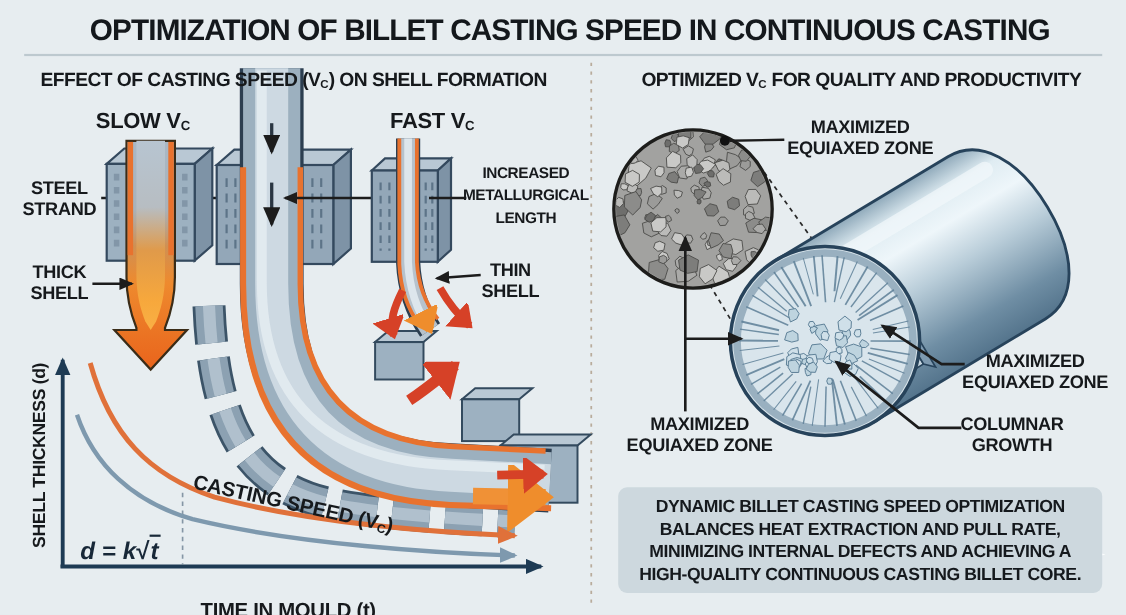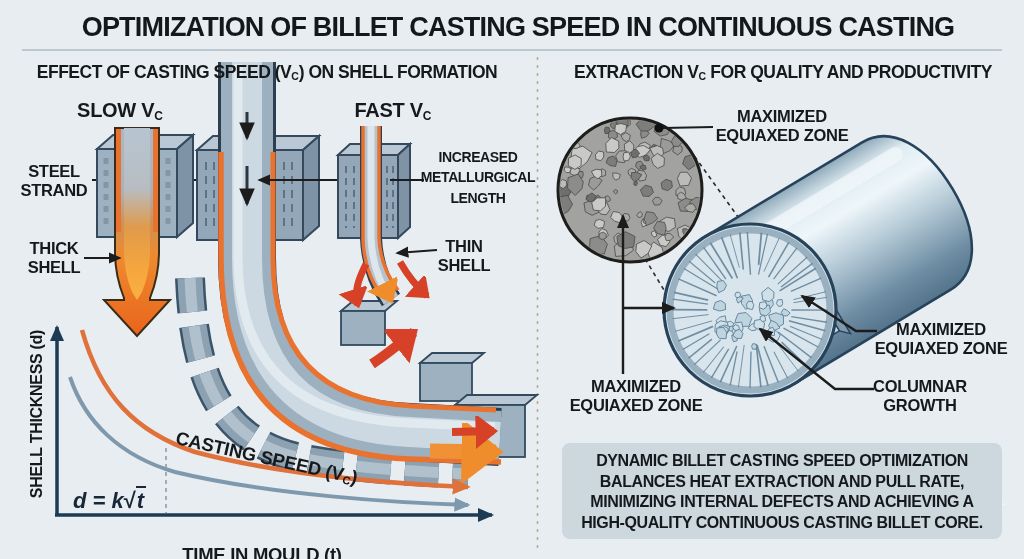--- a/index.html
+++ b/index.html
@@ -392,24 +392,24 @@
   <path d="M985,484 C988,497 992,501 1005,504 C992,507 988,511 985,524 C982,511 978,507 965,504 C978,501 982,497 985,484 Z" fill="#fdfeff" opacity="0.92"></path>
 </svg>
 
 <div class="lbl page-title">OPTIMIZATION OF BILLET CASTING SPEED IN CONTINUOUS CASTING</div>
 <div class="rule"></div>
 
 <div class="lbl panel-h ctr" style="left:267px;top:62px;">
   <span>EFFECT OF CASTING SPEED (V</span><span class="sb">C</span><span>) ON SHELL FORMATION</span>
 </div>
 <div class="lbl panel-h ctr" style="left:783px;top:62px;">
-  <span>EXTRACTION V</span><span class="sb">C</span><span> FOR QUALITY AND PRODUCTIVITY</span>
-</div>
-
-<div class="lbl speed-h ctr" style="left:120px;top:98px;">
+  <span>OPTIMIZED V</span><span class="sb">C</span><span> FOR QUALITY AND PRODUCTIVITY</span>
+</div>
+
+<div class="lbl speed-h ctr" style="left:130px;top:98px;">
   <span>SLOW V</span><span class="sb">C</span>
 </div>
 <div class="lbl speed-h ctr" style="left:393px;top:98px;">
   <span>FAST V</span><span class="sb">C</span>
 </div>
 
 <div class="lbl call ctr" style="left:54px;top:162px;">
   <div>STEEL</div>
   <div>STRAND</div>
 </div>

